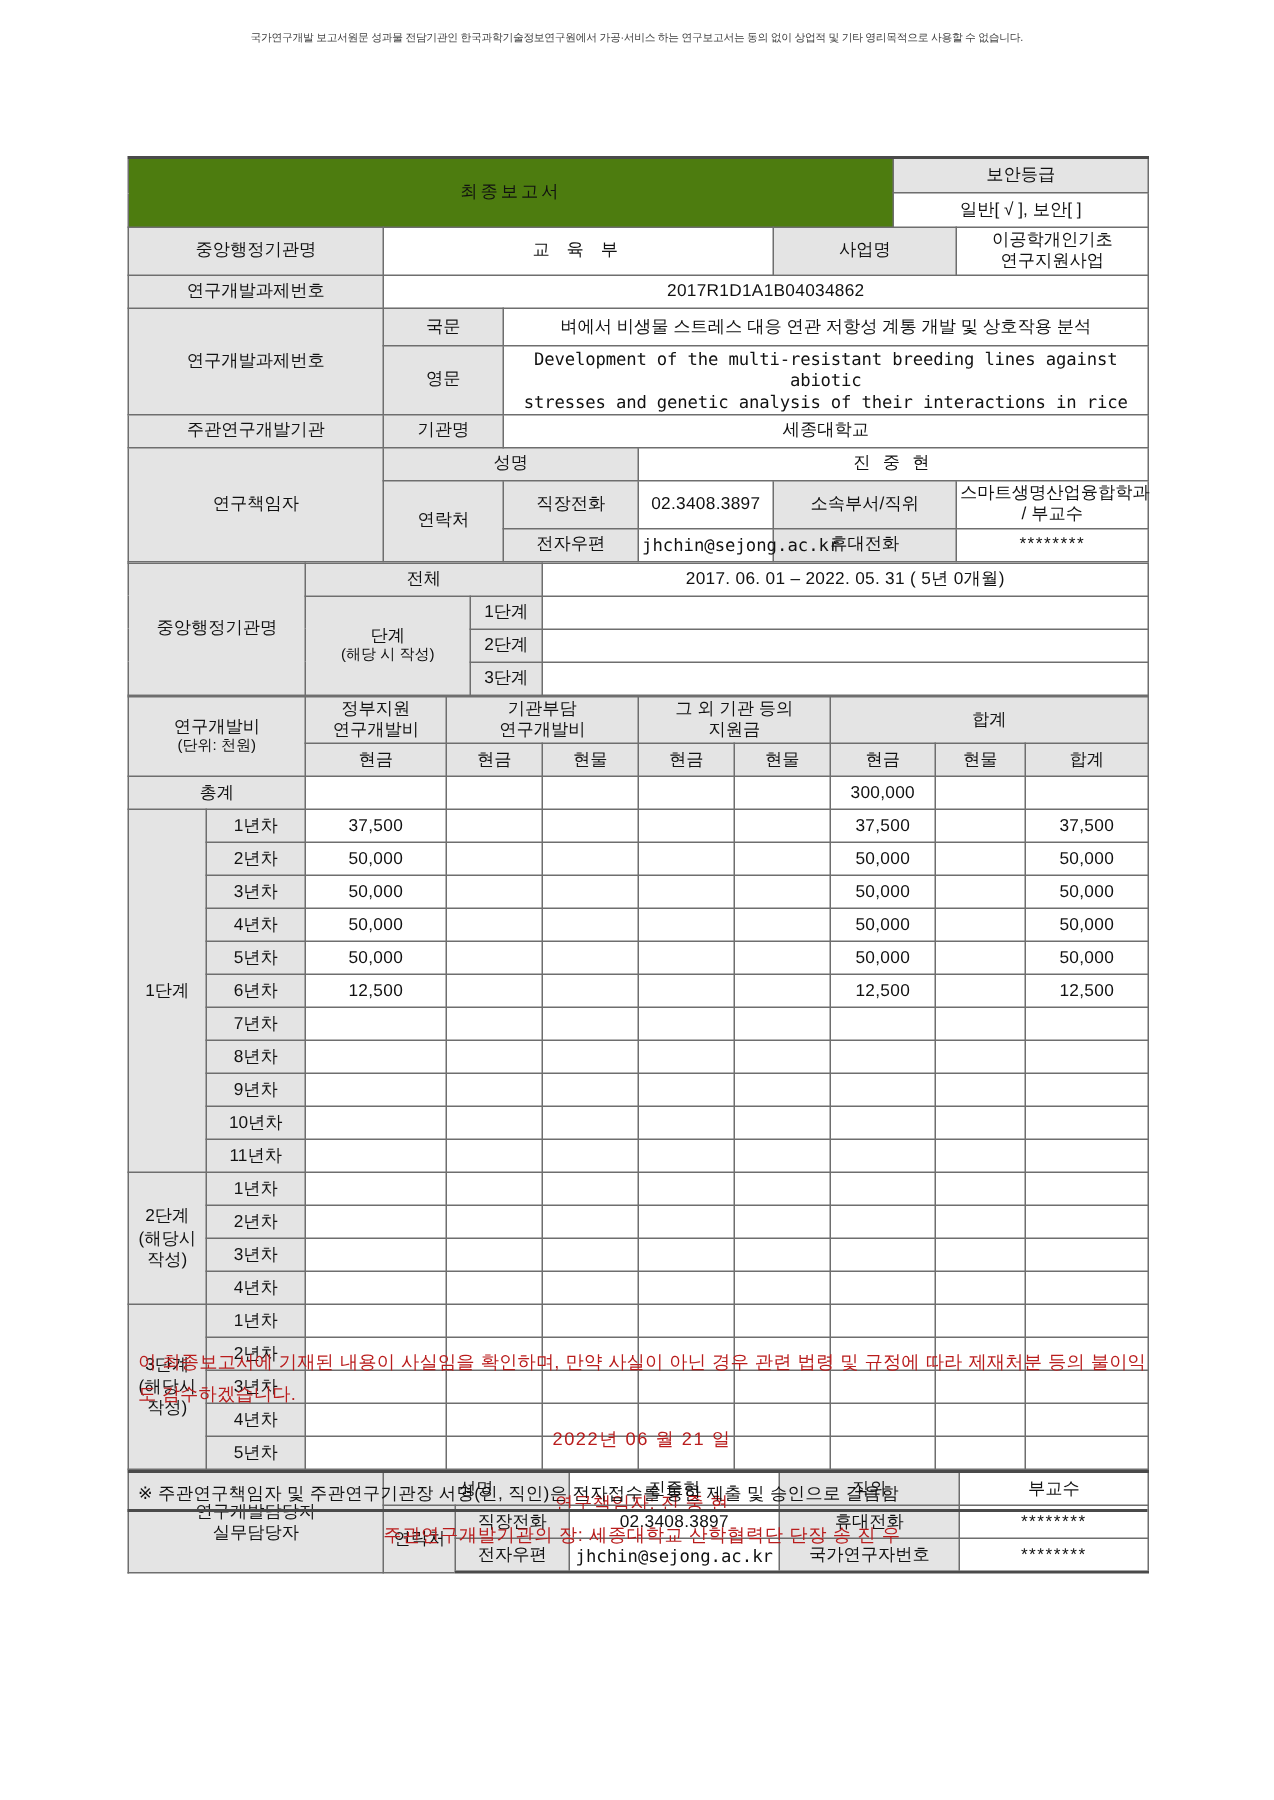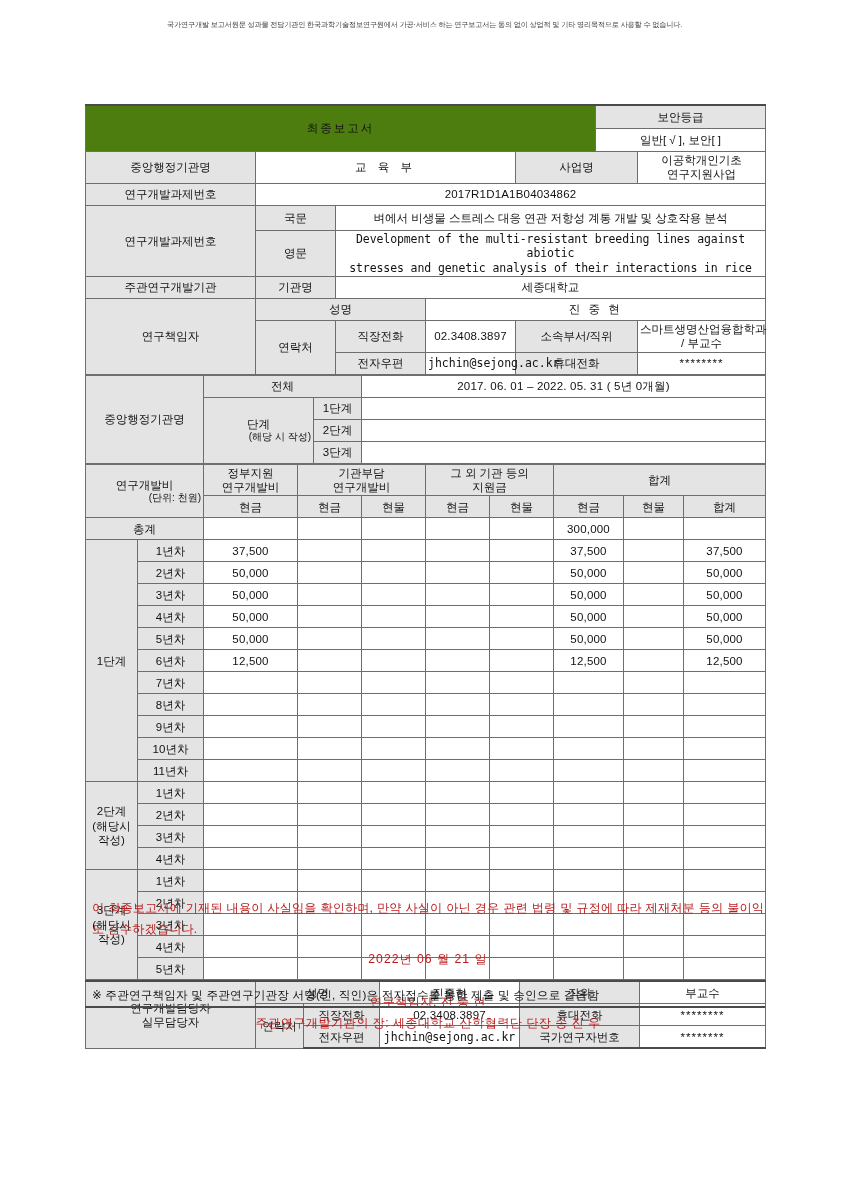--- a/index.html
+++ b/index.html
@@ -66,21 +66,21 @@
   }
   .spaced { letter-spacing: 4px; }
   .spaced2 { letter-spacing: 2.5px; }
   .eng {
     font-family: "DejaVu Sans Mono", "Liberation Mono", monospace;
     font-size: 9.4px;
     letter-spacing: -0.1px;
     line-height: 1.35;
     padding: 2px 6px;
   }
-  .small { font-size: 10px; text-align: right; }
+  .small { font-size: 10px; }
   .smaller { font-size: 9px; }
   .mono-sm {
     font-family: "DejaVu Sans Mono", "Liberation Mono", monospace;
     font-size: 9.2px;
   }
   .num {
     font-size: 10.6px;
     letter-spacing: 0.2px;
   }
   .mask {

